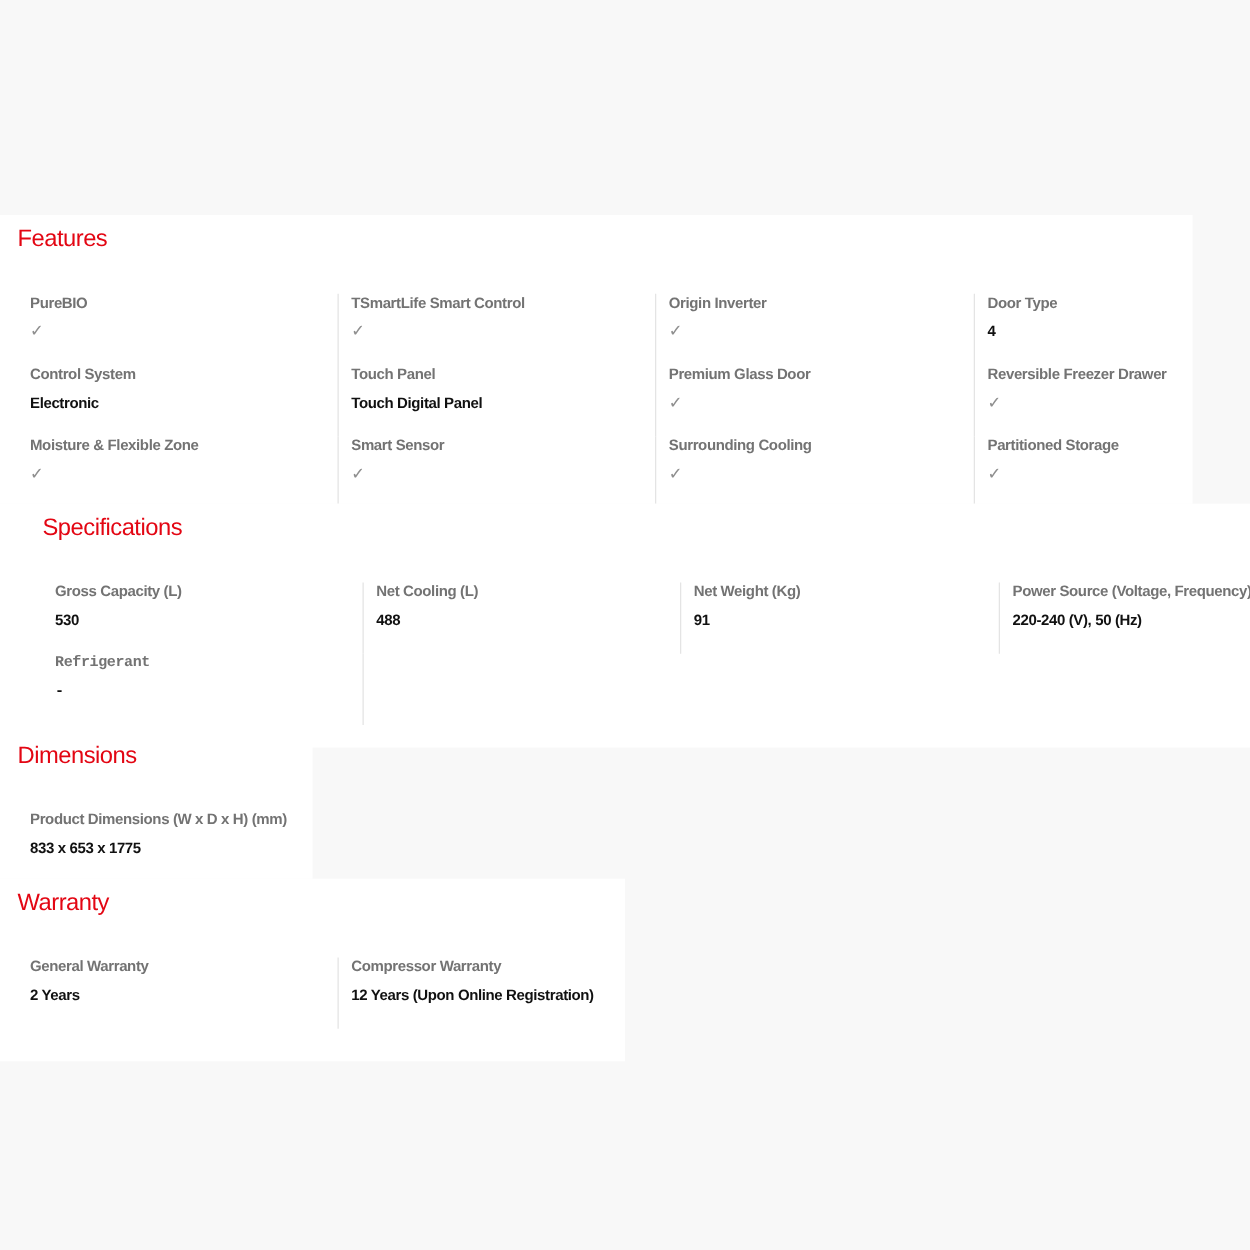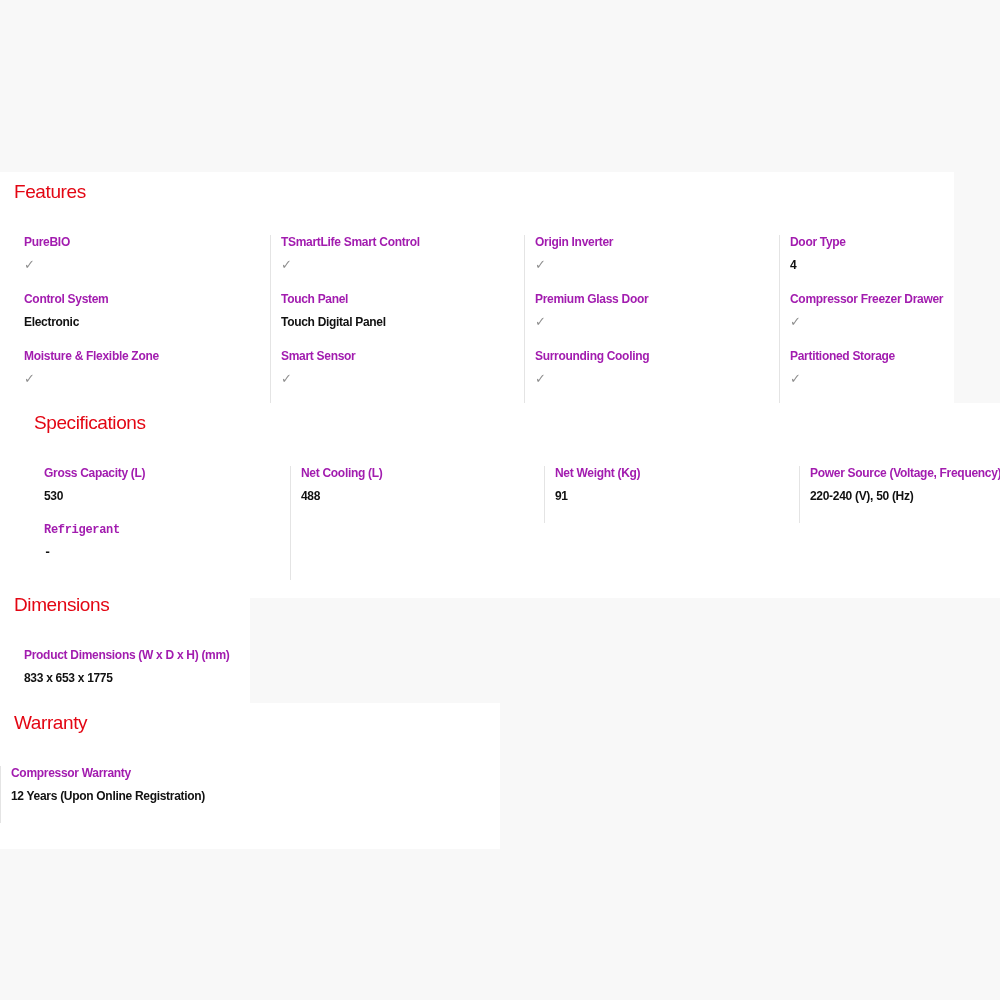--- a/index.html
+++ b/index.html
@@ -13,21 +13,21 @@
   h2.sec-title{margin:0 0 0 14px;font-size:19px;line-height:22px;font-weight:400;
     color:#e30613;letter-spacing:-0.4px;}
   .grid{display:grid;margin-top:32px;}
   #panel-features .grid{grid-template-columns:270px 254px 255px 175px;}
   #panel-specifications .grid{grid-template-columns:270px 254px 255px 221px;}
   #panel-dimensions .grid{grid-template-columns:250px;}
   #panel-warranty .grid{grid-template-columns:270px 230px;}
   .cell{box-sizing:border-box;padding:0 10px 20px 10px;}
   .cell.first{padding-left:24px;}
   .cell.bordered{border-left:1px solid #e4e4e4;}
-  .spec-label{display:block;font-size:12px;line-height:14px;font-weight:700;color:#a21caf;
+  .spec-label{display:block;font-size:12px;line-height:14px;font-weight:700;color:#737373;
     letter-spacing:-0.3px;margin-bottom:9px;white-space:nowrap;}
   .spec-value{display:block;font-size:12px;line-height:14px;font-weight:700;color:#111111;
     letter-spacing:-0.3px;white-space:nowrap;}
   .check{display:block;font-size:13px;line-height:14px;font-weight:400;color:#8f8f8f;}
 </style>
 </head>
 <body>
 
 <div class="page">
 
@@ -58,21 +58,21 @@
       </div>
       <div class="cell bordered">
         <span class="spec-label">Touch Panel</span>
         <span class="spec-value">Touch Digital Panel</span>
       </div>
       <div class="cell bordered">
         <span class="spec-label">Premium Glass Door</span>
         <span class="check">✓</span>
       </div>
       <div class="cell bordered">
-        <span class="spec-label">Compressor Freezer Drawer</span>
+        <span class="spec-label">Reversible Freezer Drawer</span>
         <span class="check">✓</span>
       </div>
 
       <div class="cell first">
         <span class="spec-label">Moisture &amp; Flexible Zone</span>
         <span class="check">✓</span>
       </div>
       <div class="cell bordered">
         <span class="spec-label">Smart Sensor</span>
         <span class="check">✓</span>
@@ -122,20 +122,24 @@
       <div class="cell first">
         <span class="spec-label">Product Dimensions (W x D x H) (mm)</span>
         <span class="spec-value">833 x 653 x 1775</span>
       </div>
     </div>
   </section>
 
   <section class="panel" id="panel-warranty">
     <h2 class="sec-title">Warranty</h2>
     <div class="grid">
+      <div class="cell first">
+        <span class="spec-label">General Warranty</span>
+        <span class="spec-value">2 Years</span>
+      </div>
       <div class="cell bordered">
         <span class="spec-label">Compressor Warranty</span>
         <span class="spec-value">12 Years (Upon Online Registration)</span>
       </div>
     </div>
   </section>
 
 </div>
 
 </body></html>

